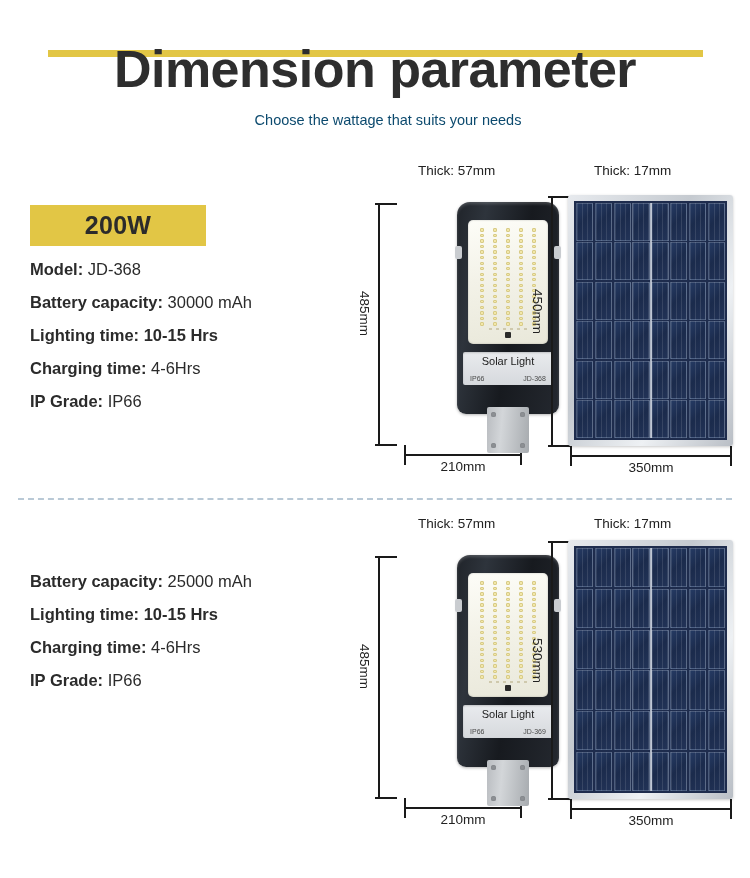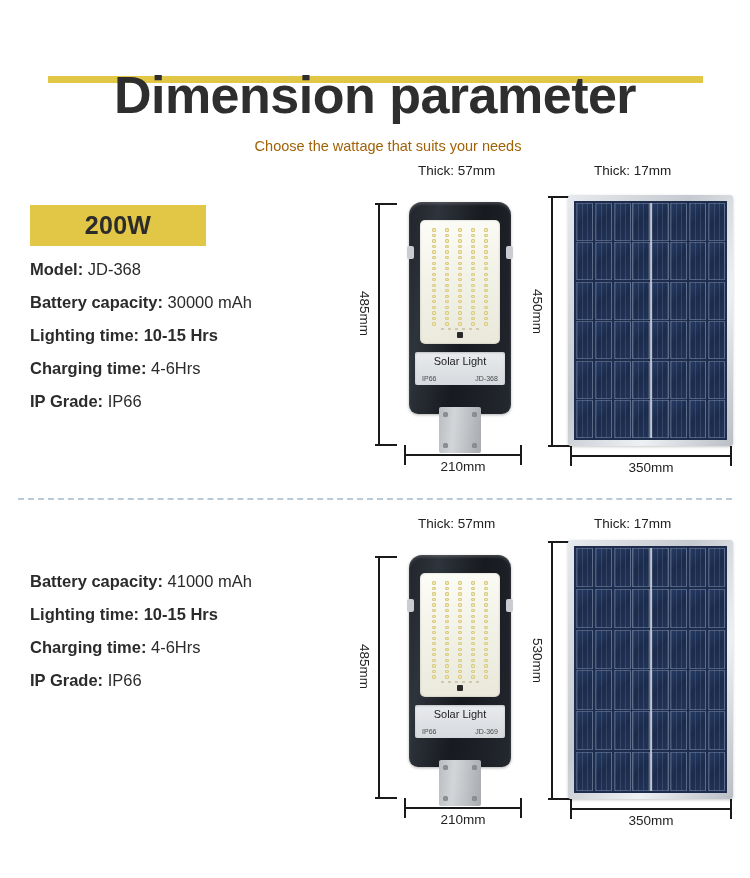--- a/index.html
+++ b/index.html
@@ -5,38 +5,38 @@
   * { box-sizing: border-box; margin: 0; padding: 0; }
   html, body {
     width: 750px; height: 878px;
     background: #ffffff;
     font-family: "Liberation Sans", "DejaVu Sans", sans-serif;
     overflow: hidden;
   }
   .page { position: relative; width: 750px; height: 878px; background: #fff; }
 
   
-  .header { position: absolute; left: 0; top: 0; width: 608px; height: 150px; margin-top: 26px; }
+  .header { position: absolute; left: 0; top: 0; width: 608px; height: 150px; }
   .title-wrap {
     position: absolute; left: 0; top: 38px; width: 750px; height: 62px;
     display: flex; align-items: center; justify-content: center;
   }
   .title-rule {
     position: absolute; left: 48px; top: 50px; width: 655px; height: 7px;
     background: #e2c645; z-index: 1;
   }
   .title {
     position: relative; z-index: 2;
     font-size: 52px; font-weight: bold; color: #2e2e2e;
     letter-spacing: -0.5px; line-height: 1;
     font-family: "Liberation Sans", sans-serif;
   }
   .subtitle {
     position: absolute; left: 0; top: 112px; width: 750px;
-    text-align: center; font-size: 14.5px; color: #a16207;
+    text-align: center; font-size: 14.5px; color: #0c4a6e;
     font-family: "Liberation Sans", sans-serif;
     padding-left: 26px;
   }
 
   
   .section { position: absolute; left: 0; width: 750px; height: 330px; }
   .section.s1 { top: 155px; }
   .section.s2 { top: 508px; }
 
   .divider {
@@ -79,21 +79,21 @@
     transform: rotate(90deg); transform-origin: left top;
   }
 
   
   .vline { position: absolute; width: 1.5px; background: #1a1a1a; }
   .hline { position: absolute; height: 1.5px; background: #1a1a1a; }
   .cap-h { position: absolute; width: 22px; height: 1.5px; background: #1a1a1a; }
   .cap-v { position: absolute; width: 1.5px; height: 20px; background: #1a1a1a; }
 
   
-  .lamp { position: absolute; }
+  .lamp { position: absolute; margin-left: 48px; }
   .lamp-body {
     position: absolute; left: 0; top: 0; width: 100%; height: 212px;
     background: linear-gradient(100deg, #20242a 0%, #2e343c 22%, #171a1f 55%, #24282f 100%);
     border-radius: 13px 13px 9px 9px;
     box-shadow: inset 0 2px 3px rgba(255,255,255,0.18), 0 1px 3px rgba(0,0,0,0.3);
   }
   .lamp-ear {
     position: absolute; width: 7px; height: 13px; background: #c9ccd0;
     border-radius: 2px; top: 44px;
   }
@@ -431,21 +431,21 @@
       </div>
     </div>
   </div>
 
   <div class="section s2">
 
     <div class="spec">
       <div class="spec-list">
         <div class="spec-row">
           <span class="k">Battery capacity:</span>
-          <span class="v">41000 mAh</span>
+          <span class="v">25000 mAh</span>
         </div>
         <div class="spec-row">
           <span class="k">Lighting time:</span>
           <span class="v semi">10-15 Hrs</span>
         </div>
         <div class="spec-row">
           <span class="k">Charging time:</span>
           <span class="v">4-6Hrs</span>
         </div>
         <div class="spec-row">

